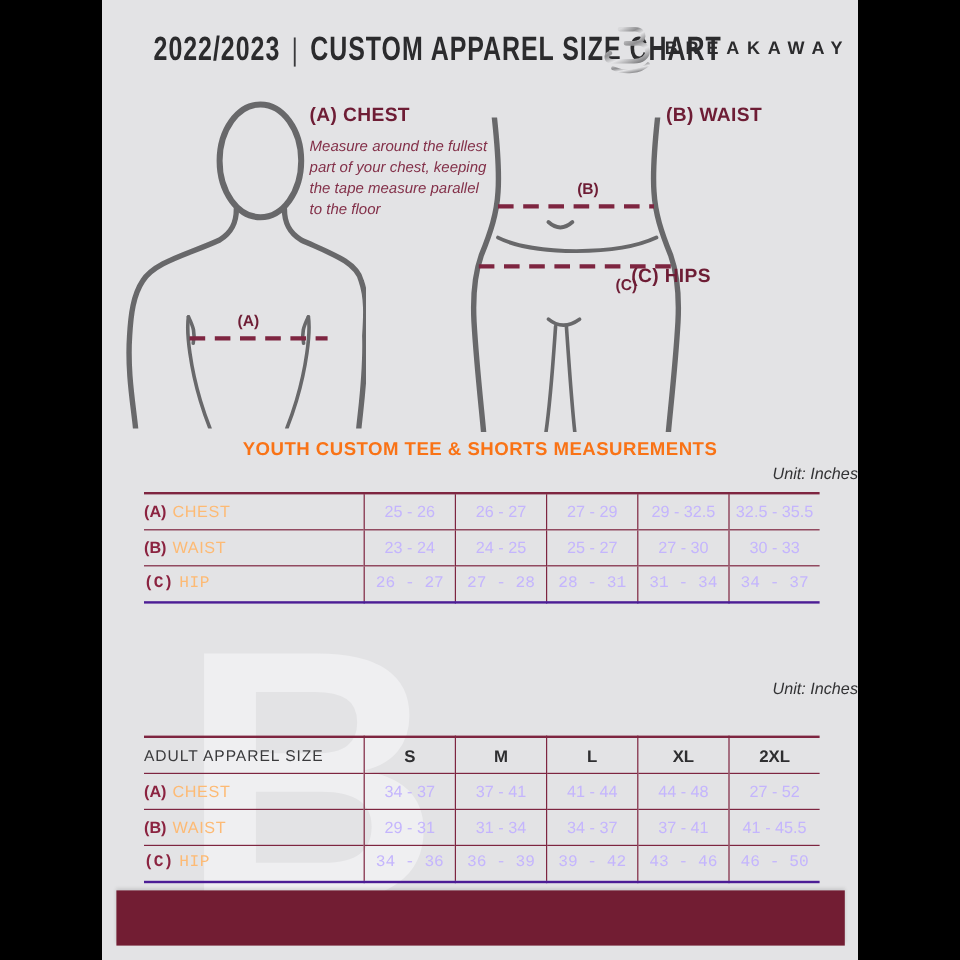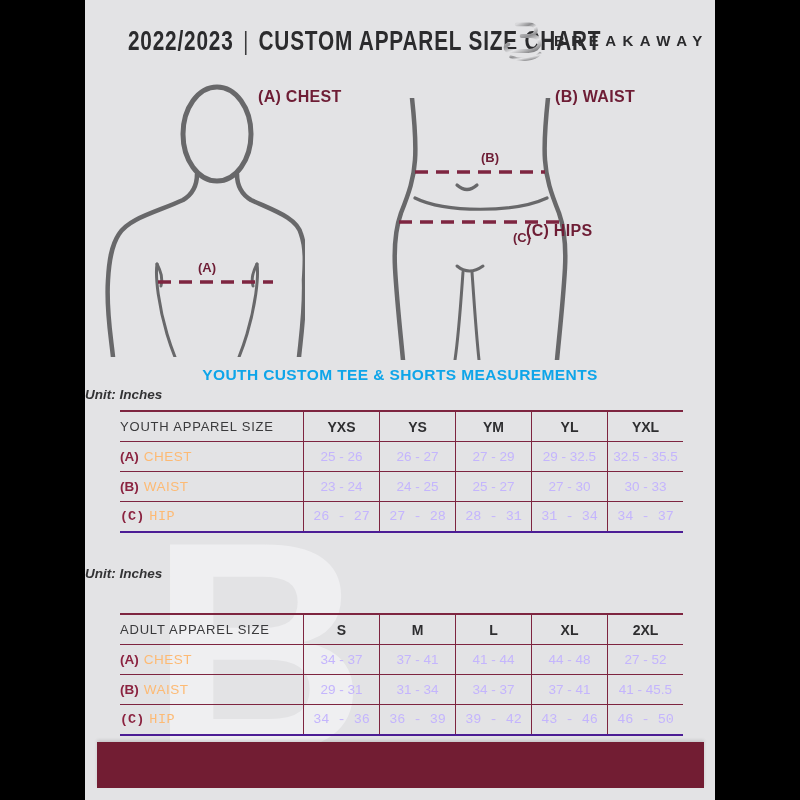--- a/index.html
+++ b/index.html
@@ -28,23 +28,23 @@
   .fig{position:absolute;}
   .guide-block{position:absolute;}
   .guide-heading{font-size:16px;font-weight:800;color:#6e1d35;letter-spacing:.3px;margin:0 0 8px 0;}
   .guide-text{font-size:12.5px;font-style:italic;color:#833049;line-height:1.38;margin:0;font-weight:500;}
   .guide-chest{left:258px;top:88px;width:152px;}
   .guide-waist{left:555px;top:88px;width:158px;}
   .guide-hips{left:526px;top:222px;width:160px;}
 
   
   .section-title{position:absolute;left:85px;width:630px;text-align:center;
-    font-size:15.5px;font-weight:700;color:#0ea5e9;letter-spacing:.4px;}
-  .section-unit{position:absolute;left:85px;width:630px;text-align:left;
-    font-size:13.5px;font-style:italic;font-weight:700;color:#333335;}
+    font-size:15.5px;font-weight:700;color:#f97316;letter-spacing:.4px;}
+  .section-unit{position:absolute;left:85px;width:630px;text-align:right;
+    font-size:13.5px;font-style:italic;font-weight:400;color:#333335;}
   .t1-title{top:366px;} .t1-unit{top:387px;}
   .t2-title{top:545px;} .t2-unit{top:566px;}
 
   
   table.size-table{position:absolute;left:120px;width:560px;border-collapse:collapse;table-layout:fixed;z-index:2;}
   .yt{top:410px;} .at{top:589px;margin-top:24px;}
   table.size-table td{height:29px;padding:0;vertical-align:middle;}
   table.size-table tr{border-bottom:1.5px solid #7e2540;}
   table.size-table tr:first-child{border-top:2px solid #7e2540;}
   table.size-table tr:last-child{border-bottom:2px solid #4c1d95;font-family:Liberation Mono, monospace;}
@@ -126,41 +126,34 @@
       </g>
       <line x1="30" y1="74" x2="160" y2="74" stroke="#7e2540" stroke-width="3.6" stroke-dasharray="13 8"></line>
       <line x1="14" y1="124" x2="176" y2="124" stroke="#7e2540" stroke-width="3.6" stroke-dasharray="13 8"></line>
       <text x="105" y="64" text-anchor="middle">(B)</text>
       <text x="137" y="144" text-anchor="middle">(C)</text>
     </svg>
   </div>
 
   <div class="guide-block guide-chest">
     <p class="guide-heading">(A) CHEST</p>
+    <p class="guide-text">Measure around the fullest part of your chest, keeping the tape measure parallel to the floor</p>
   </div>
   <div class="guide-block guide-waist">
     <p class="guide-heading">(B) WAIST</p>
   </div>
   <div class="guide-block guide-hips">
     <p class="guide-heading">(C) HIPS</p>
   </div>
 
   <div class="section-title t1-title">YOUTH CUSTOM TEE &amp; SHORTS MEASUREMENTS</div>
   <div class="section-unit t1-unit">Unit: Inches</div>
 
   <table class="size-table yt">
     <tbody>
-        <tr>
-      <td class="rowhead colhead">YOUTH APPAREL SIZE</td>
-      <td class="sizecell">YXS</td>
-      <td class="sizecell">YS</td>
-      <td class="sizecell">YM</td>
-      <td class="sizecell">YL</td>
-      <td class="sizecell">YXL</td>
-    </tr>
     <tr>
       <td class="rowhead"><span class="prefix">(A)</span><span class="lbl">CHEST</span></td>
       <td class="valcell">25 - 26</td>
       <td class="valcell">26 - 27</td>
       <td class="valcell">27 - 29</td>
       <td class="valcell">29 - 32.5</td>
       <td class="valcell">32.5 - 35.5</td>
     </tr>
     <tr>
       <td class="rowhead"><span class="prefix">(B)</span><span class="lbl">WAIST</span></td>

